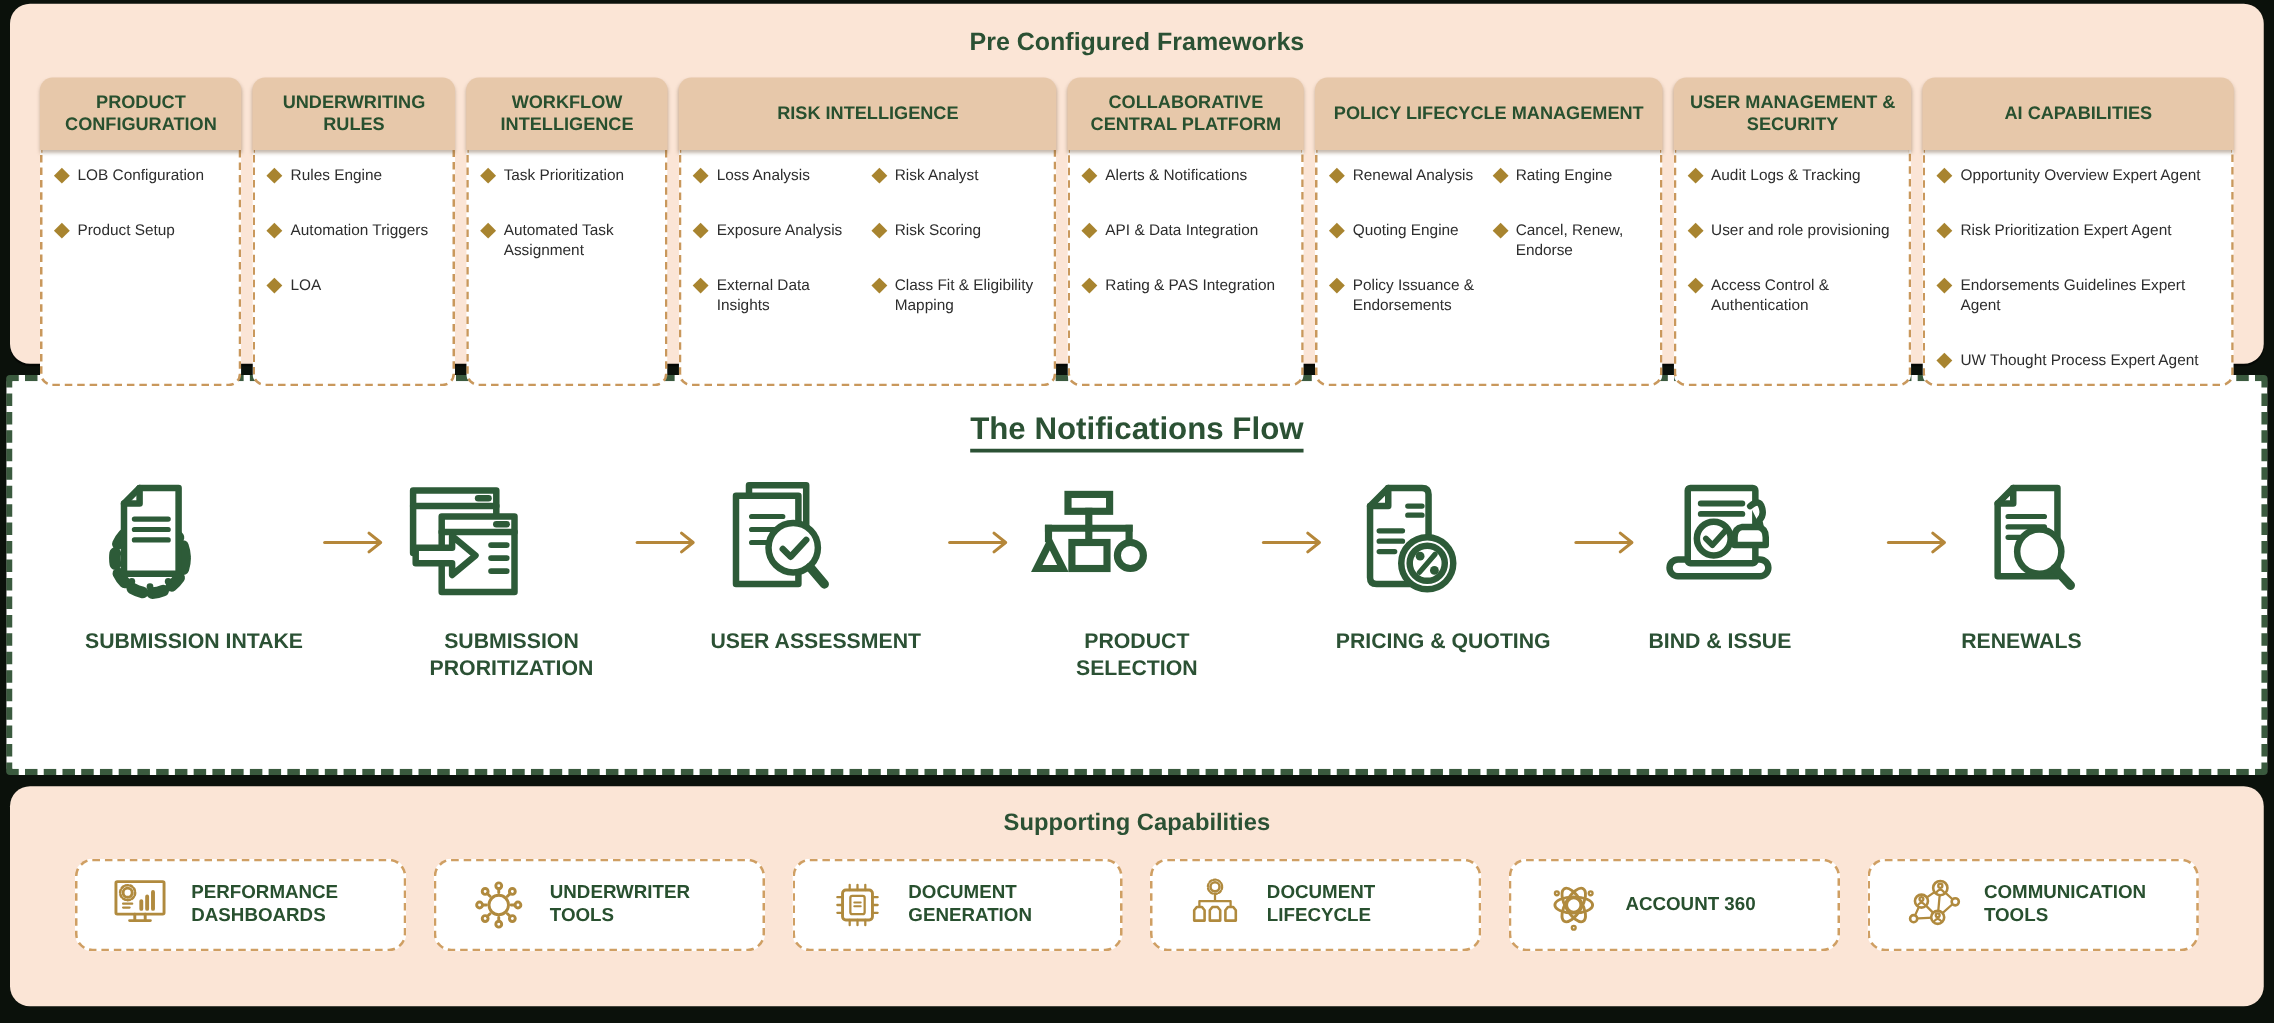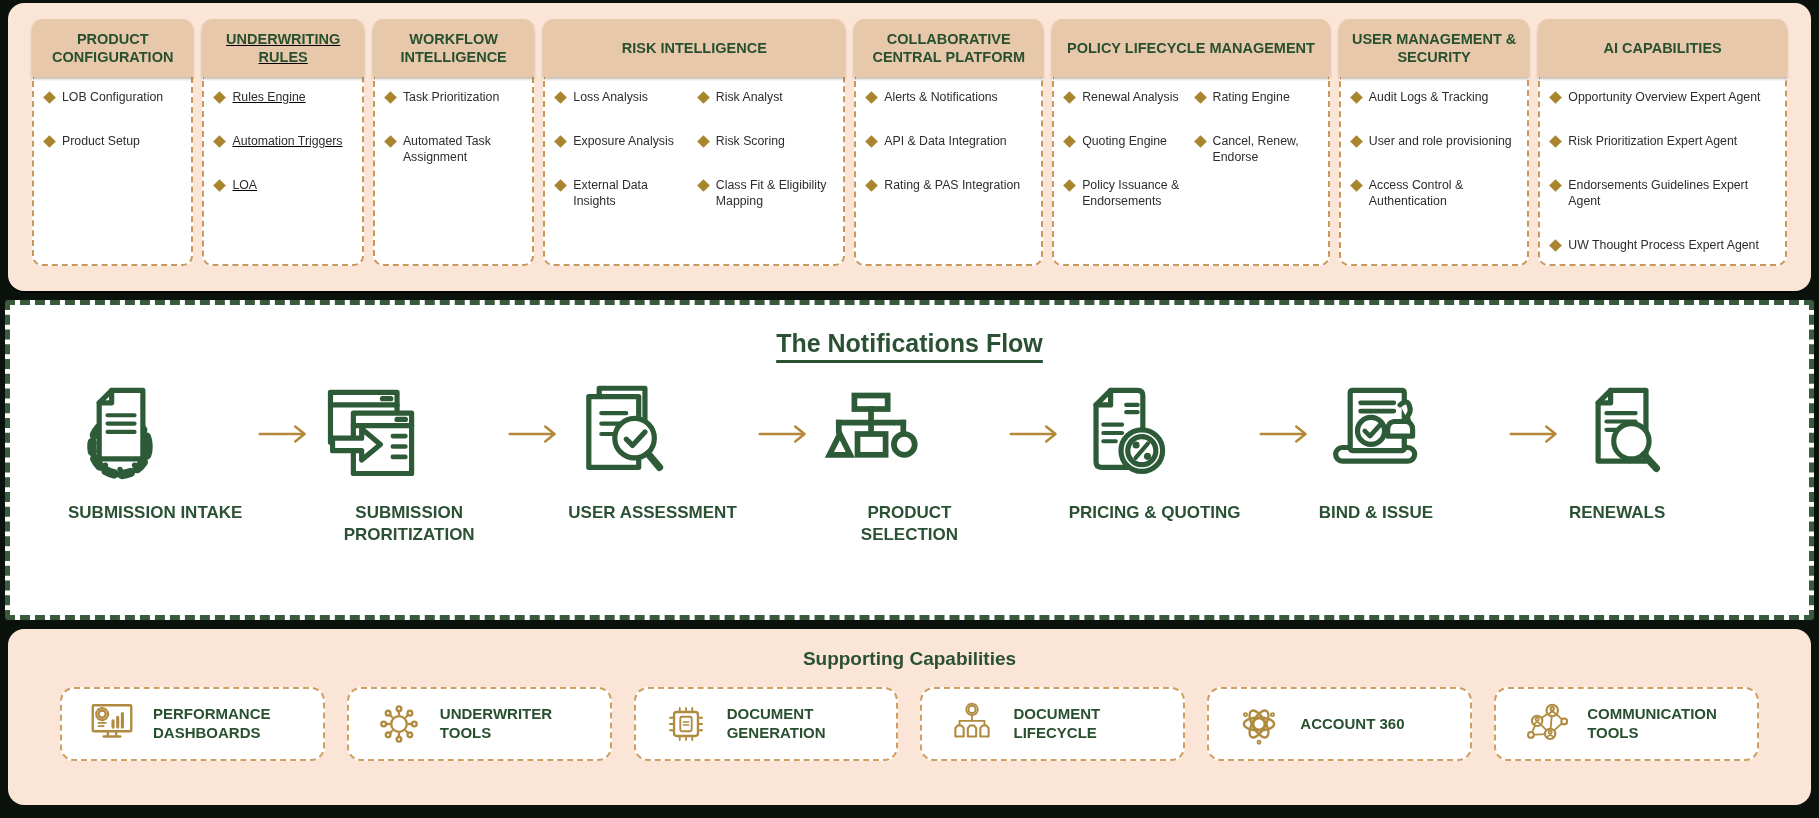--- a/index.html
+++ b/index.html
@@ -14,21 +14,21 @@
     margin:3px 8px 0;height:288px;background:#fbe5d6;
     border-radius:16px;box-sizing:border-box;
     box-shadow:0 2px 0 rgba(0,0,0,.5);
   }
   .panel-title{
     text-align:center;padding-top:20px;font-size:20px;font-weight:bold;color:#2b5134;
   }
   .cards-row{display:flex;gap:9px;padding:16px 24px 0;align-items:stretch;}
   .card{display:flex;flex-direction:column;flex:1 1 0;min-width:0;}
   .card:nth-child(1){flex-grow:1;}
-  .card:nth-child(2){flex-grow:1;text-decoration:underline;}
+  .card:nth-child(2){flex-grow:1;}
   .card:nth-child(3){flex-grow:1;border-radius:27px;}
   .card:nth-child(4){flex-grow:1.87;}
   .card:nth-child(5){flex-grow:1.17;}
   .card:nth-child(6){flex-grow:1.72;}
   .card:nth-child(7){flex-grow:1.18;}
   .card:nth-child(8){flex-grow:1.54;}
   .card-header{
     background:#e7c8aa;border-radius:10px 10px 0 0;color:#28502f;font-weight:bold;
     font-size:14.5px;text-align:center;min-height:52px;display:flex;align-items:center;
     justify-content:center;padding:3px 6px;line-height:1.25;
@@ -67,20 +67,21 @@
     flex:1;height:74px;background:#fff;border:2px dashed #cf9f63;border-radius:14px;
     display:flex;align-items:center;padding-left:24px;gap:15px;box-sizing:border-box;min-width:0;
   }
   .pill svg{width:52px;height:52px;flex:0 0 52px;display:block;}
   .pill-label{font-size:15px;font-weight:bold;color:#28502f;line-height:1.25;max-width:160px;}
 </style>
 </head>
 <body>
 
 <div class="top-panel">
+  <div class="panel-title">Pre Configured Frameworks</div>
   <div class="cards-row">
       <div class="card">
         <div class="card-header">PRODUCT CONFIGURATION</div>
         <div class="card-body">
           <div class="card-col">
             <div class="card-item">
               <span class="diamond"></span>
               <span class="item-text">LOB Configuration</span>
             </div>
             <div class="card-item">

